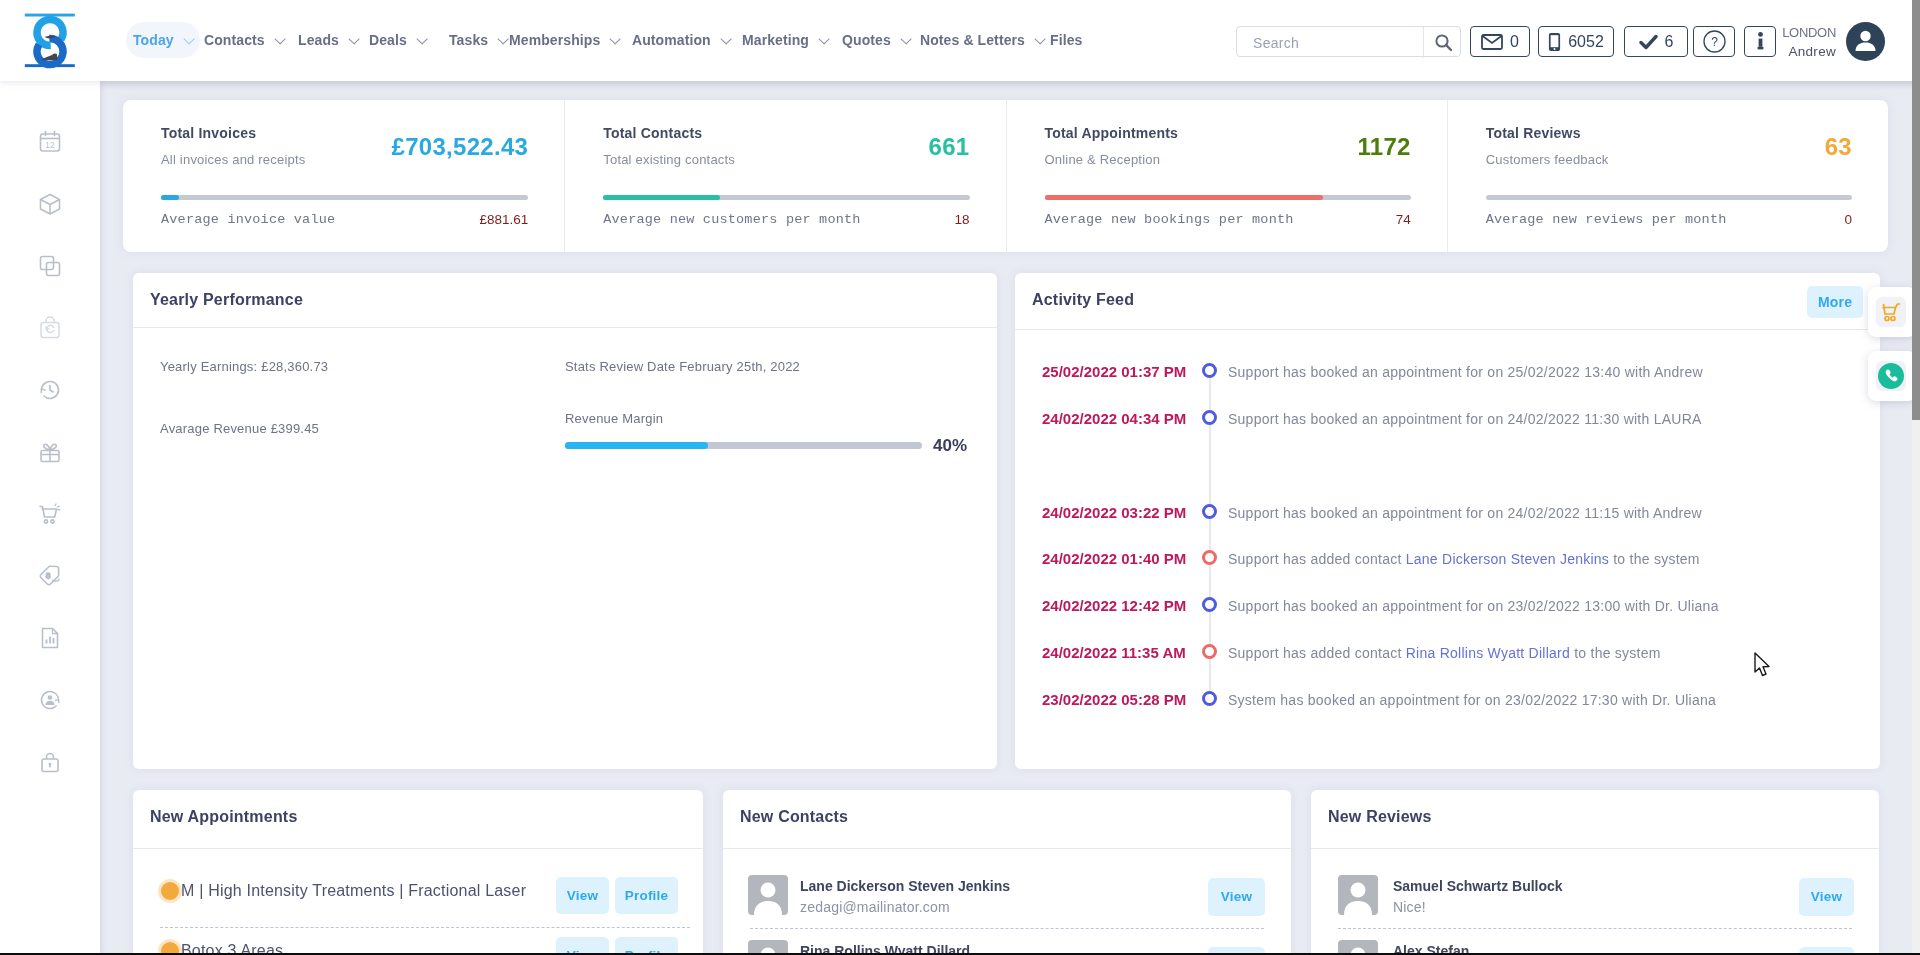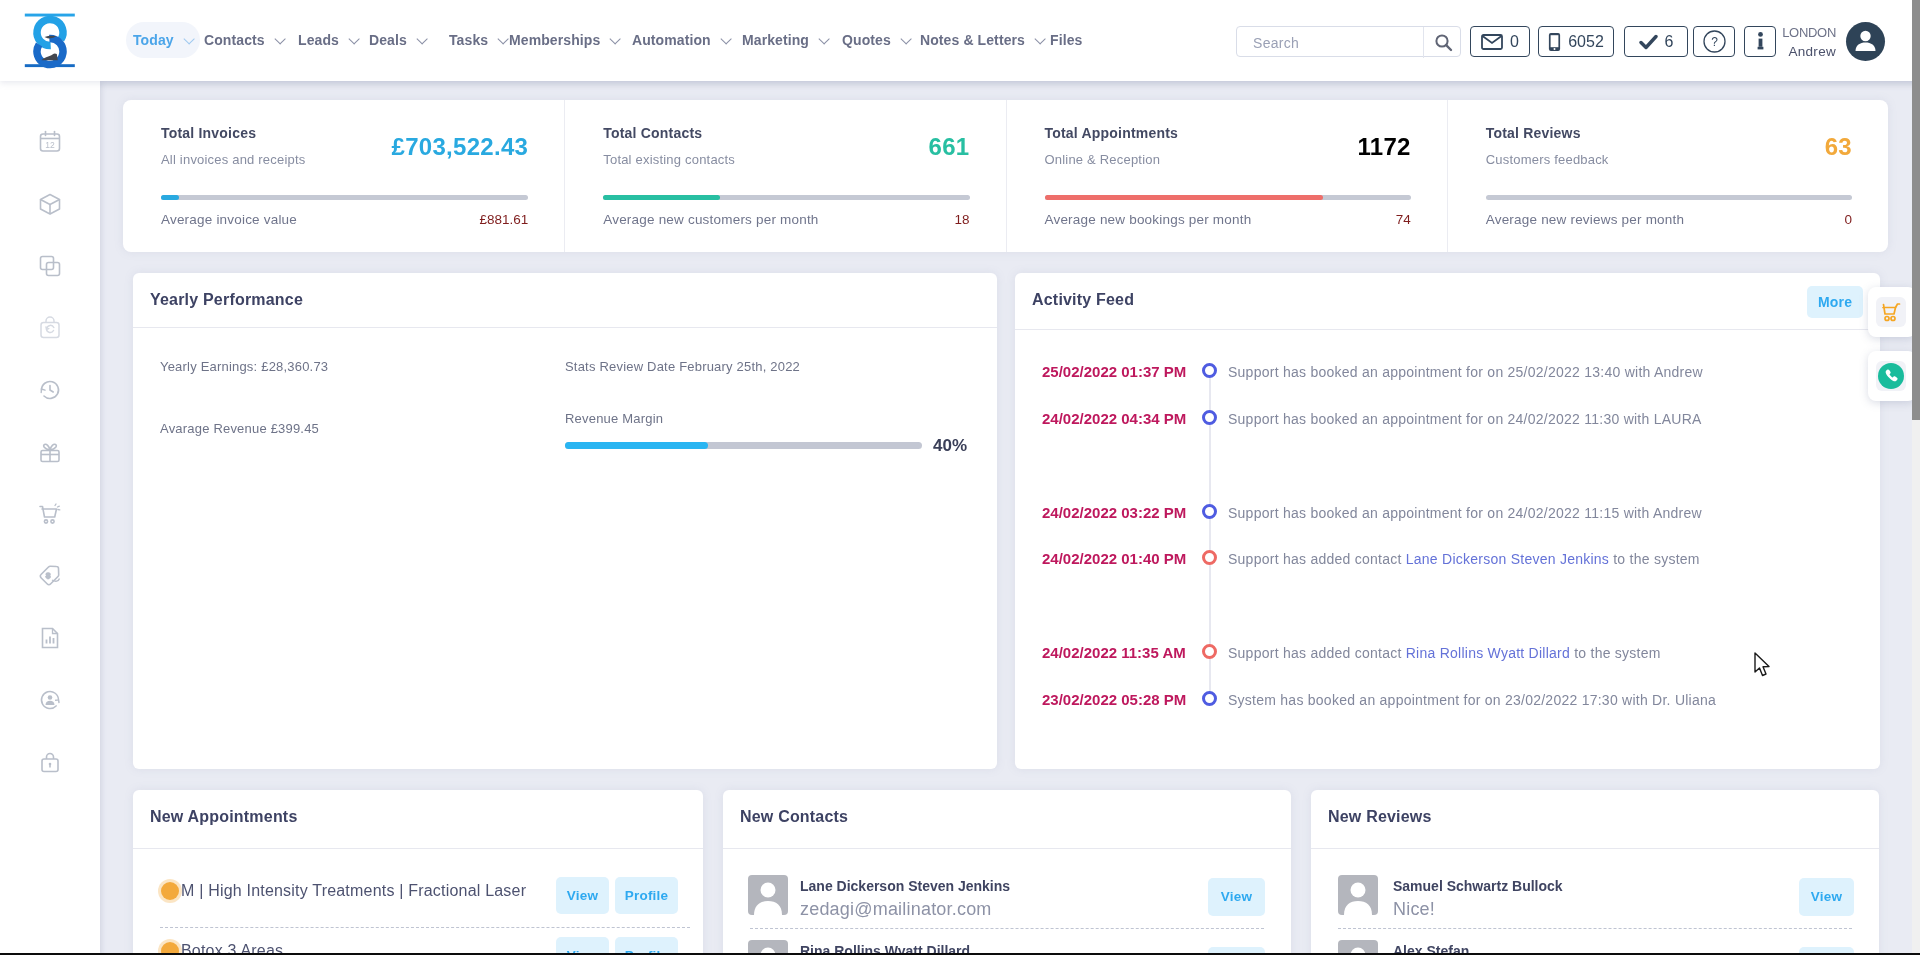--- a/index.html
+++ b/index.html
@@ -33,21 +33,21 @@
 
 
 #stats { left:123px; top:100px; width:1765px; height:152px; border-radius:8px; display:flex; }
 .stat { position:relative; width:441.25px; height:152px; }
 .stat + .stat { border-left:1px solid #ebecf2; }
 .stat .t1 { position:absolute; left:38px; top:25px; font-size:14px; font-weight:700; color:#434963; letter-spacing:0.2px; }
 .stat .t2 { position:absolute; left:38px; top:52px; font-size:13px; color:#878da1; letter-spacing:0.2px; }
 .stat .val { position:absolute; right:36px; top:33px; font-size:24px; font-weight:700; letter-spacing:0.3px; }
 .stat .bar { position:absolute; left:38px; right:36px; top:95px; height:5px; border-radius:3px; background:#c5c9d4; }
 .stat .bar i { position:absolute; left:0; top:0; bottom:0; border-radius:3px; }
-.stat .bl { position:absolute; left:38px; top:112px; font-size:13.5px; color:#70758c; letter-spacing:0.2px; }
+.stat .bl { position:absolute; left:38px; top:112px; font-size:13.5px; color:#70758c; letter-spacing:0.2px;font-family:Liberation Mono, monospace; }
 .stat .bv { position:absolute; right:36px; top:112px; font-size:13.5px; color:#7f1d1d; }
 
 
 .panel-h { position:absolute; left:0; top:0; right:0; height:55px; border-bottom:1px solid #e7e8ef; }
 .panel-h .tt { position:absolute; left:17px; top:18px; font-size:16px; font-weight:700; color:#3d4263; letter-spacing:0.2px; }
 
 #yearly { left:133px; top:273px; width:864px; height:496px; border-radius:6px; }
 #activity { left:1015px; top:273px; width:865px; height:496px; border-radius:6px; }
 .yp-txt { position:absolute; font-size:13px; color:#6e7388; letter-spacing:0.2px; }
 
@@ -61,21 +61,21 @@
 
 
 #nappt { left:133px; top:790px; width:570px; height:300px; border-radius:6px; }
 #ncont { left:723px; top:790px; width:568px; height:300px; border-radius:6px; }
 #nrev  { left:1311px; top:790px; width:568px; height:300px; border-radius:6px; }
 
 .btn-lb { position:absolute; background:#def2fd; border-radius:5px; color:#2ea9f0; font-weight:700; font-size:13.5px; text-align:center; letter-spacing:0.2px; }
 .dash { position:absolute; border-top:1px dashed #bfc4d2; }
 .avatar40 { position:absolute; width:40px; height:40px; background:#b4b6bd; border-radius:4px; overflow:hidden; }
 .c-name { position:absolute; font-size:14px; font-weight:700; color:#3f4461; letter-spacing:0; white-space:nowrap; }
-.c-sub  { position:absolute; font-size:18px; color:#8d92a6; letter-spacing:0.2px; white-space:nowrap; }
+.c-sub  { position:absolute; font-size:14px; color:#8d92a6; letter-spacing:0.2px; white-space:nowrap; }
 .ap-dot { position:absolute; width:18px; height:18px; border-radius:50%; background:#f3a93c; box-shadow:0 0 0 3px rgba(243,169,60,0.3); }
 .ap-txt { position:absolute; font-size:16px; color:#4d5270; letter-spacing:0.2px; white-space:nowrap; }
 
 
 .fl-card { position:absolute; background:#fff; border-radius:8px; box-shadow:0 2px 8px rgba(130,140,170,0.3); }
 .fl-in { position:absolute; background:#f1f2f7; border-radius:6px; }
 
 
 #sb-track { position:absolute; left:1912px; top:0; width:8px; height:955px; background:#f0f0f0; z-index:50; }
 #sb-thumb { position:absolute; left:1912px; top:0; width:8px; height:420px; background:#8d8d8d; z-index:51; }
@@ -102,21 +102,21 @@
     <div class="val" style="color:#28bfa2;">661</div>
     <div class="bar">
         <i style="width:32%; background:#28bfa2;"></i>
       </div>
     <div class="bl">Average new customers per month</div>
     <div class="bv">18</div>
   </div>
   <div class="stat">
     <div class="t1">Total Appointments</div>
     <div class="t2">Online &amp; Reception</div>
-    <div class="val" style="color:#000000;">1172</div>
+    <div class="val" style="color:#4d7c0f;">1172</div>
     <div class="bar">
         <i style="width:76%; background:#ee6e6a;"></i>
       </div>
     <div class="bl">Average new bookings per month</div>
     <div class="bv">74</div>
   </div>
   <div class="stat">
     <div class="t1">Total Reviews</div>
     <div class="t2">Customers feedback</div>
     <div class="val" style="color:#f2a93b;">63</div>
@@ -158,20 +158,25 @@
   </div>
   <div class="tl-row" style="top:229px;">
     <div class="tl-time">24/02/2022 03:22 PM</div>
       <div class="tl-dot"></div>
     <div class="tl-msg">Support has booked an appointment for on 24/02/2022 11:15 with Andrew</div>
   </div>
   <div class="tl-row" style="top:275px;">
     <div class="tl-time">24/02/2022 01:40 PM</div>
       <div class="tl-dot red"></div>
     <div class="tl-msg">Support has added contact <a>Lane Dickerson Steven Jenkins</a> to the system</div>
+  </div>
+  <div class="tl-row" style="top:322px;">
+    <div class="tl-time">24/02/2022 12:42 PM</div>
+      <div class="tl-dot"></div>
+    <div class="tl-msg">Support has booked an appointment for on 23/02/2022 13:00 with Dr. Uliana</div>
   </div>
   <div class="tl-row" style="top:369px;padding-left:12px;">
     <div class="tl-time">24/02/2022 11:35 AM</div>
       <div class="tl-dot red"></div>
     <div class="tl-msg">Support has added contact <a>Rina Rollins Wyatt Dillard</a> to the system</div>
   </div>
   <div class="tl-row" style="top:416px;">
     <div class="tl-time">23/02/2022 05:28 PM</div>
       <div class="tl-dot"></div>
     <div class="tl-msg">System has booked an appointment for on 23/02/2022 17:30 with Dr. Uliana</div>

